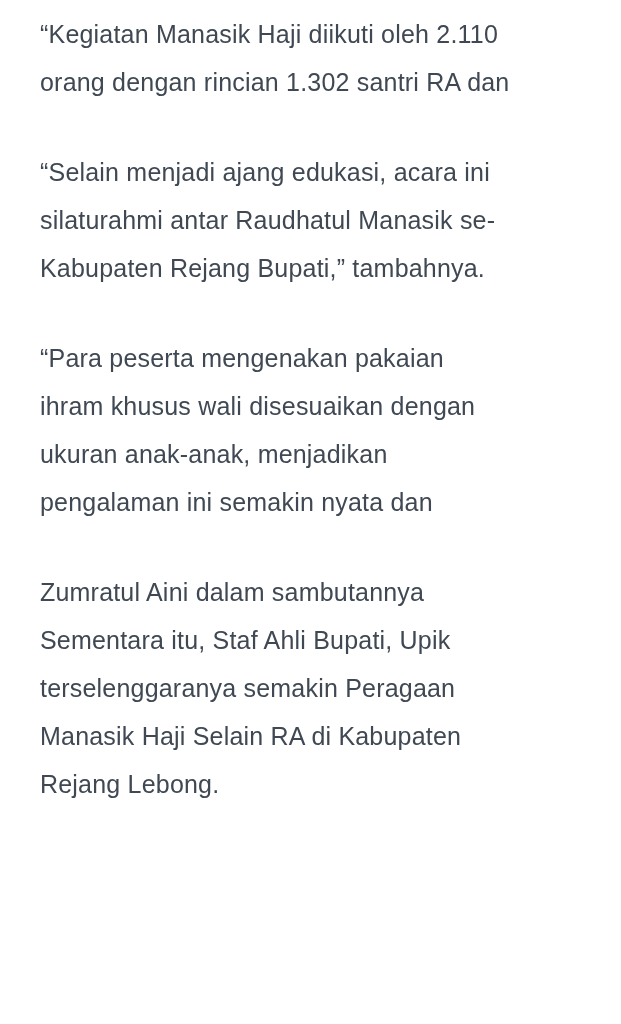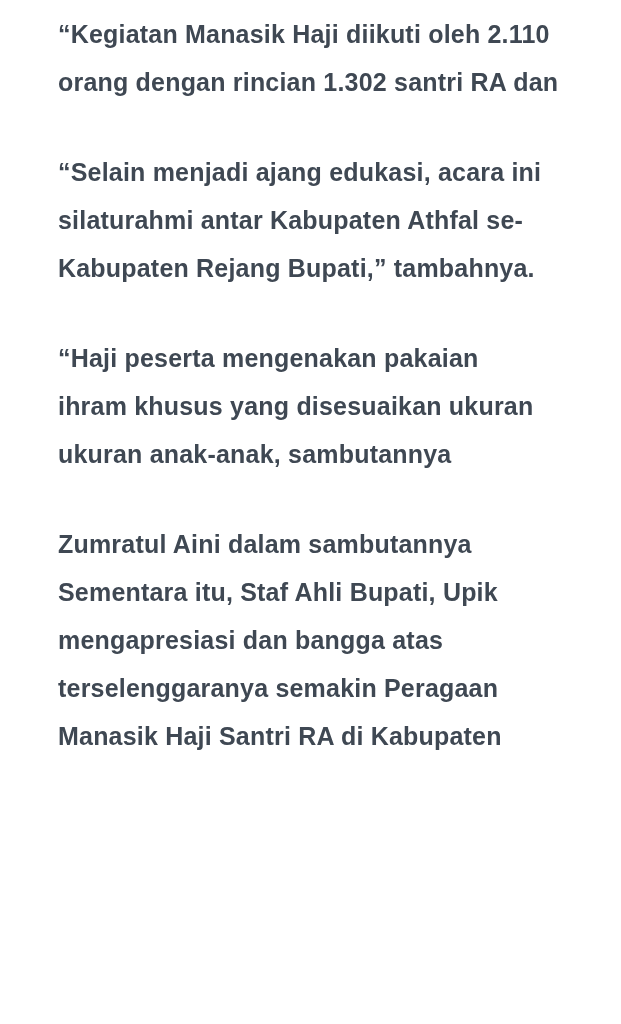--- a/index.html
+++ b/index.html
@@ -9,23 +9,22 @@
   }
   body {
     width: 621px;
     height: 1024px;
     overflow: hidden;
     font-family: "Liberation Sans", sans-serif;
   }
   .article {
     box-sizing: border-box;
     width: 621px;
-    padding: 10px 30px 0 58px;
+    padding: 10px 30px 0 40px;
     color: #3f4853;
-    font-weight: bold;
   }
   .para {
     margin: 0 0 42px 0;
   }
   .line {
     font-size: 25px;
     line-height: 48px;
     letter-spacing: 0.2px;
     white-space: nowrap;
   }
@@ -35,31 +34,32 @@
 
 <div class="article">
 
   <div class="para">
     <div class="line">“Kegiatan Manasik Haji diikuti oleh 2.110</div>
     <div class="line">orang dengan rincian 1.302 santri RA dan</div>
   </div>
 
   <div class="para">
     <div class="line">“Selain menjadi ajang edukasi, acara ini</div>
-    <div class="line">silaturahmi antar Kabupaten Athfal se-</div>
+    <div class="line">silaturahmi antar Raudhatul Manasik se-</div>
     <div class="line">Kabupaten Rejang Bupati,” tambahnya.</div>
   </div>
 
   <div class="para">
-    <div class="line">“Haji peserta mengenakan pakaian</div>
-    <div class="line">ihram khusus yang disesuaikan ukuran</div>
-    <div class="line">ukuran anak-anak, sambutannya</div>
+    <div class="line">“Para peserta mengenakan pakaian</div>
+    <div class="line">ihram khusus wali disesuaikan dengan</div>
+    <div class="line">ukuran anak-anak, menjadikan</div>
+    <div class="line">pengalaman ini semakin nyata dan</div>
   </div>
 
   <div class="para">
     <div class="line">Zumratul Aini dalam sambutannya</div>
     <div class="line">Sementara itu, Staf Ahli Bupati, Upik</div>
-    <div class="line">mengapresiasi dan bangga atas</div>
     <div class="line">terselenggaranya semakin Peragaan</div>
-    <div class="line">Manasik Haji Santri RA di Kabupaten</div>
+    <div class="line">Manasik Haji Selain RA di Kabupaten</div>
+    <div class="line">Rejang Lebong.</div>
   </div>
 
 </div>
 
 </body></html>

